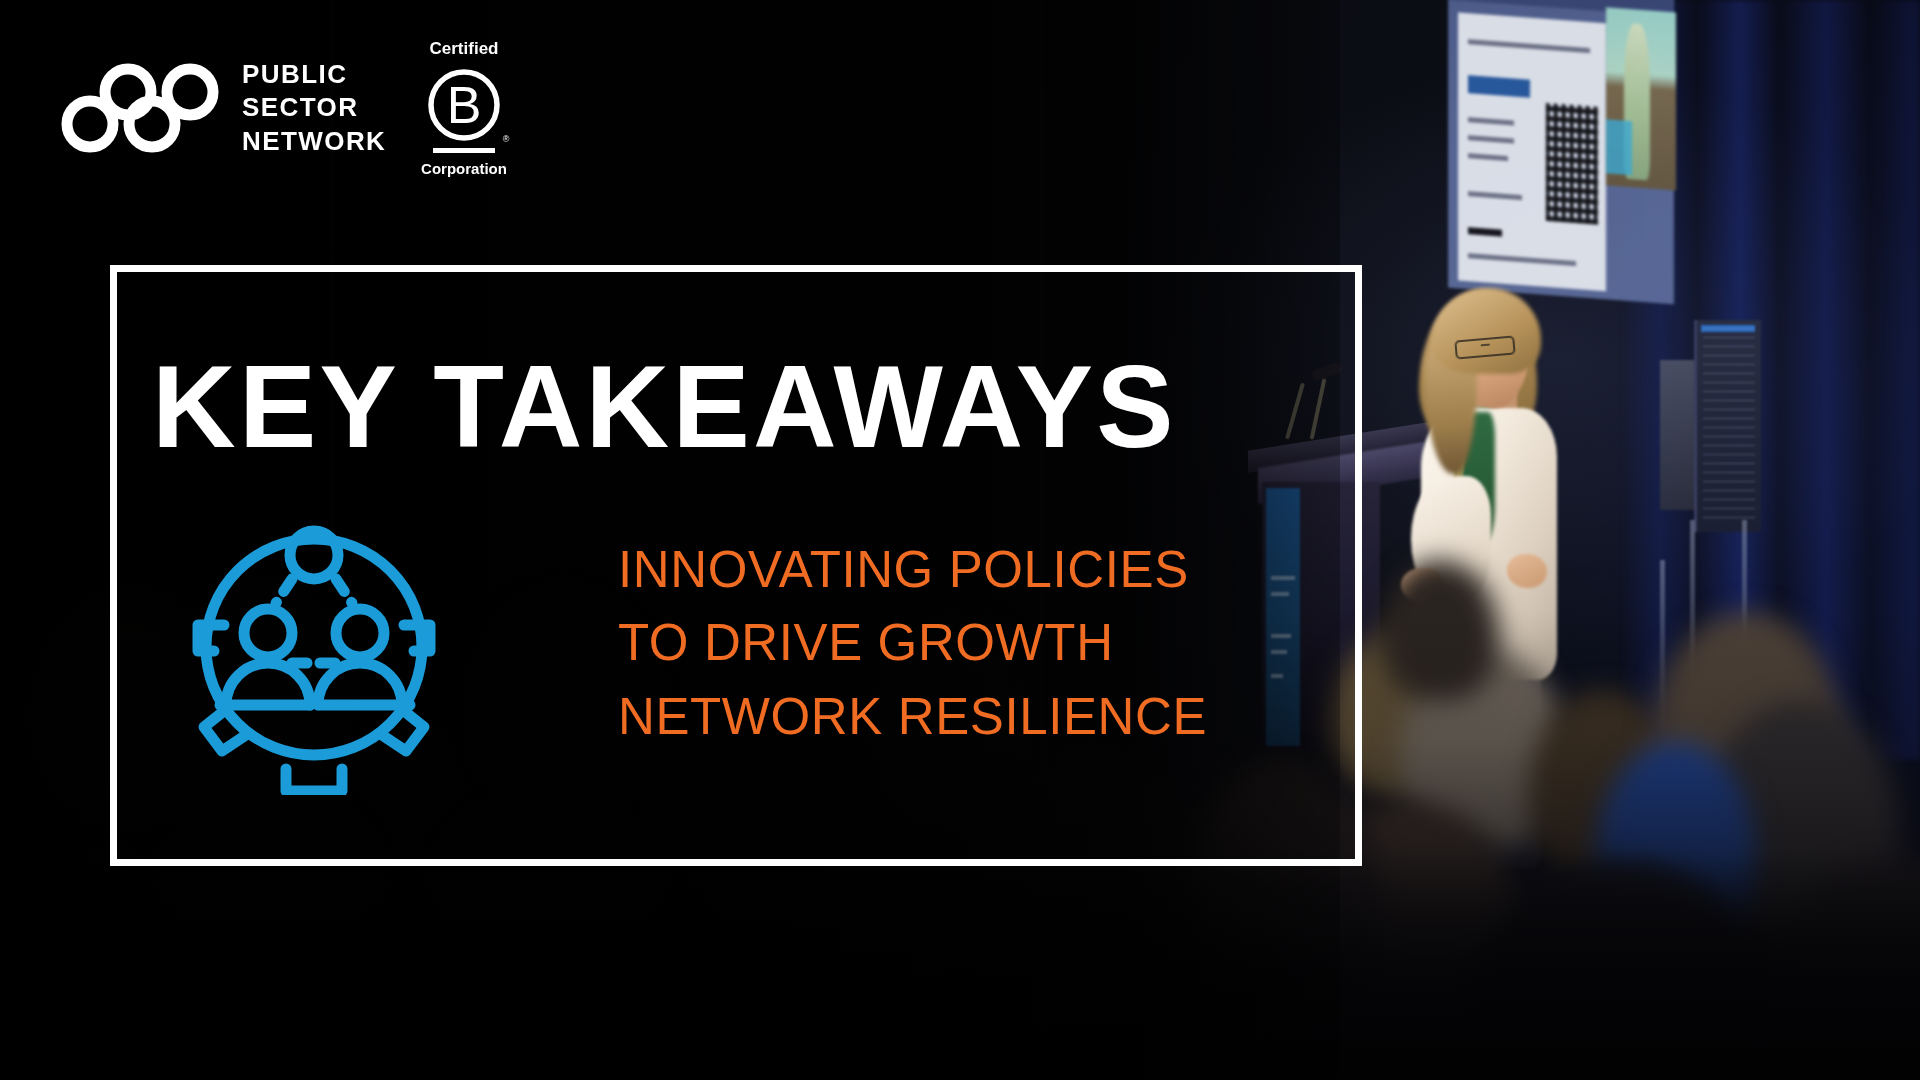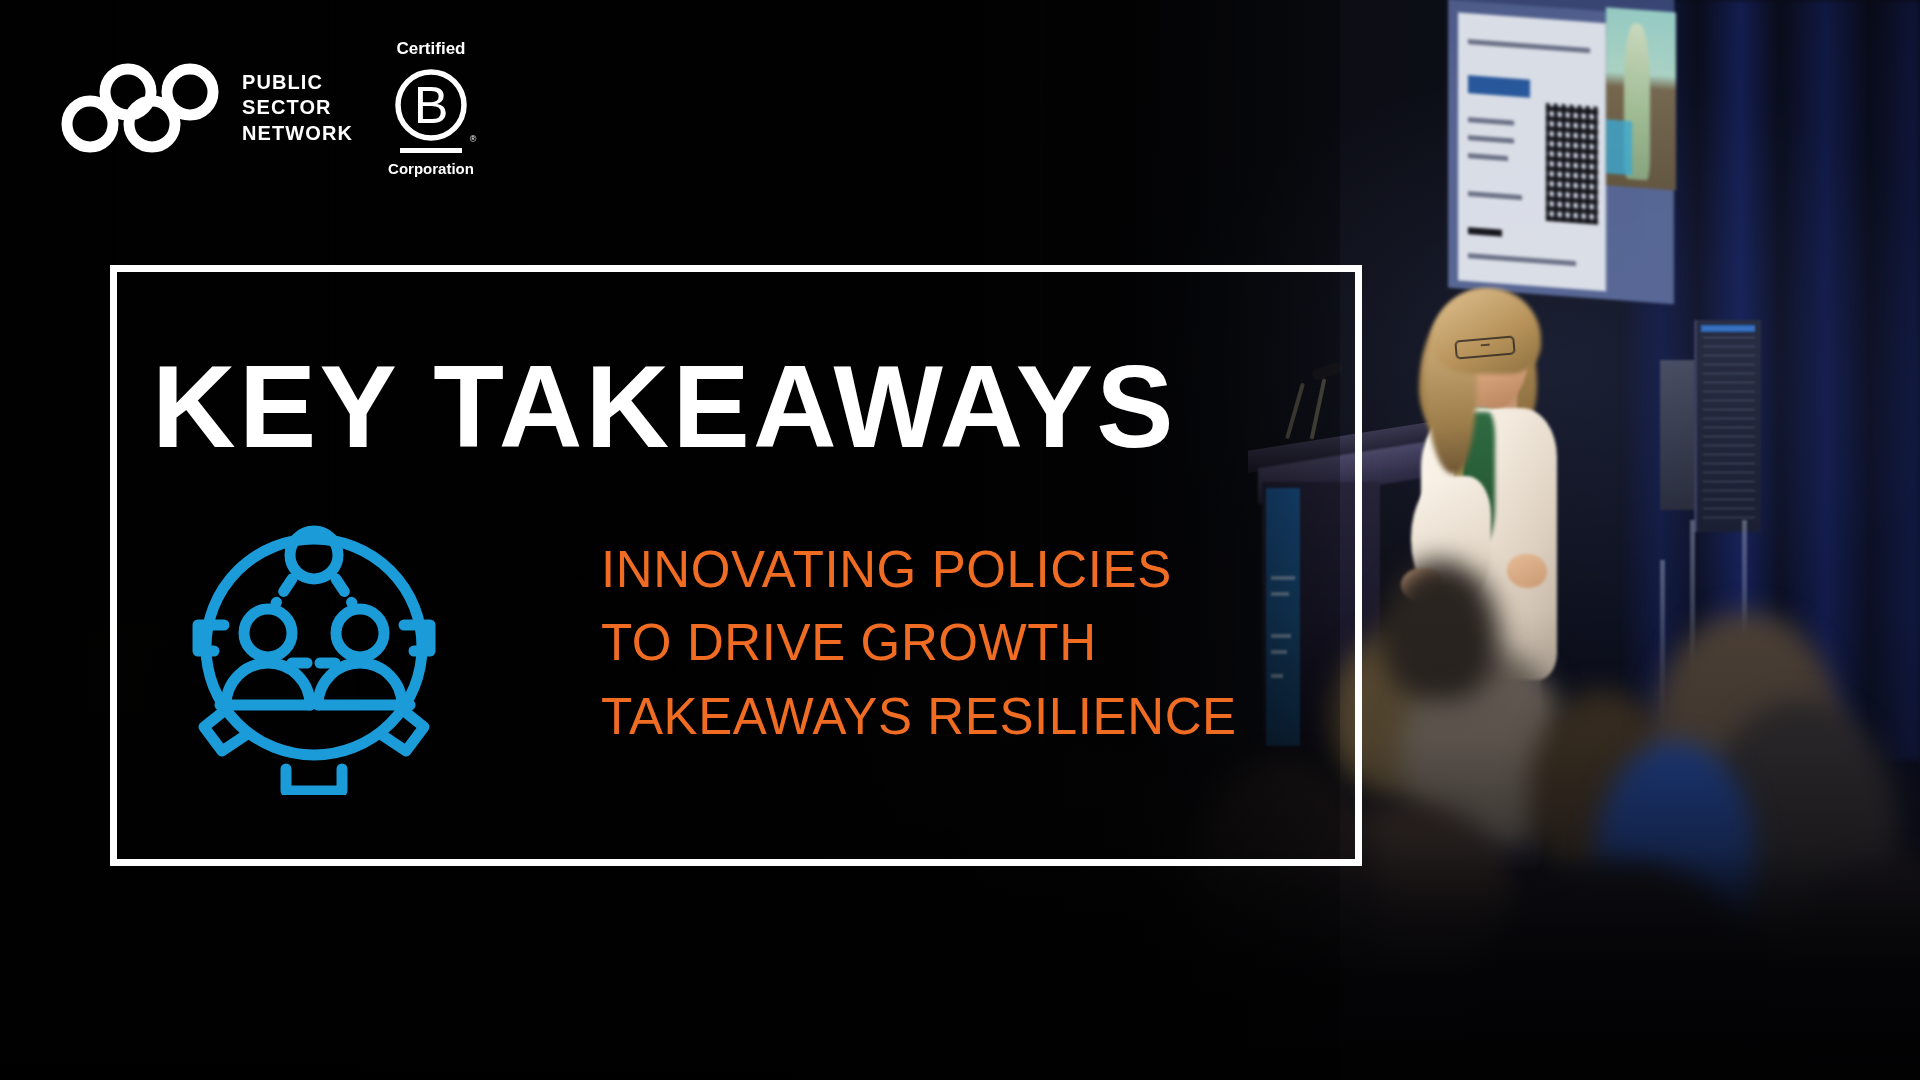--- a/index.html
+++ b/index.html
@@ -313,21 +313,21 @@
   
   .logos {
     position:absolute; left:60px; top:38px;
     display:flex; align-items:center; gap:30px;
   }
   .psn-logo { display:flex; align-items:center; gap:22px; }
   .psn-mark { width: 160px; height: 92px; }
   .psn-text {
     color:#fff;
     font-weight:700;
-    font-size:20px;
+    font-size:26px;
     letter-spacing:.055em;
     line-height:1.27;
     white-space:pre-line;
   }
   .bcorp { width:96px; height:140px; color:#fff; }
 
   
   .frame {
     position:absolute;
     left:110px; top:265px;
@@ -360,21 +360,21 @@
     position:absolute;
     left:601px; top:533px;
     width:660px;
     color:#F16C23;
     font-family:"Liberation Sans Narrow","Liberation Sans",sans-serif;
     font-weight:400;
     font-size:51px;
     letter-spacing:.012em;
     line-height:1.44;
   }
-  .subtitle .l { display:block; white-space:nowrap; }
+  .subtitle .l { display:block; white-space:nowrap;margin-left:17px; }
 </style>
 </head>
 <body>
 
 <div class="stage">
 
   <div class="photo">
     <div class="bg-room"></div>
     <div class="wall-seams"></div>
 
@@ -522,16 +522,16 @@
 
         <path d="M40 190 L130 190"></path>
         <path d="M140 190 L230 190"></path>
       </g>
     </svg>
   </div>
 
   <div class="subtitle">
     <span class="l">INNOVATING POLICIES</span>
     <span class="l">TO DRIVE GROWTH</span>
-    <span class="l">TAKEAWAYS RESILIENCE</span>
+    <span class="l">NETWORK RESILIENCE</span>
   </div>
 
 </div>
 
 </body></html>

